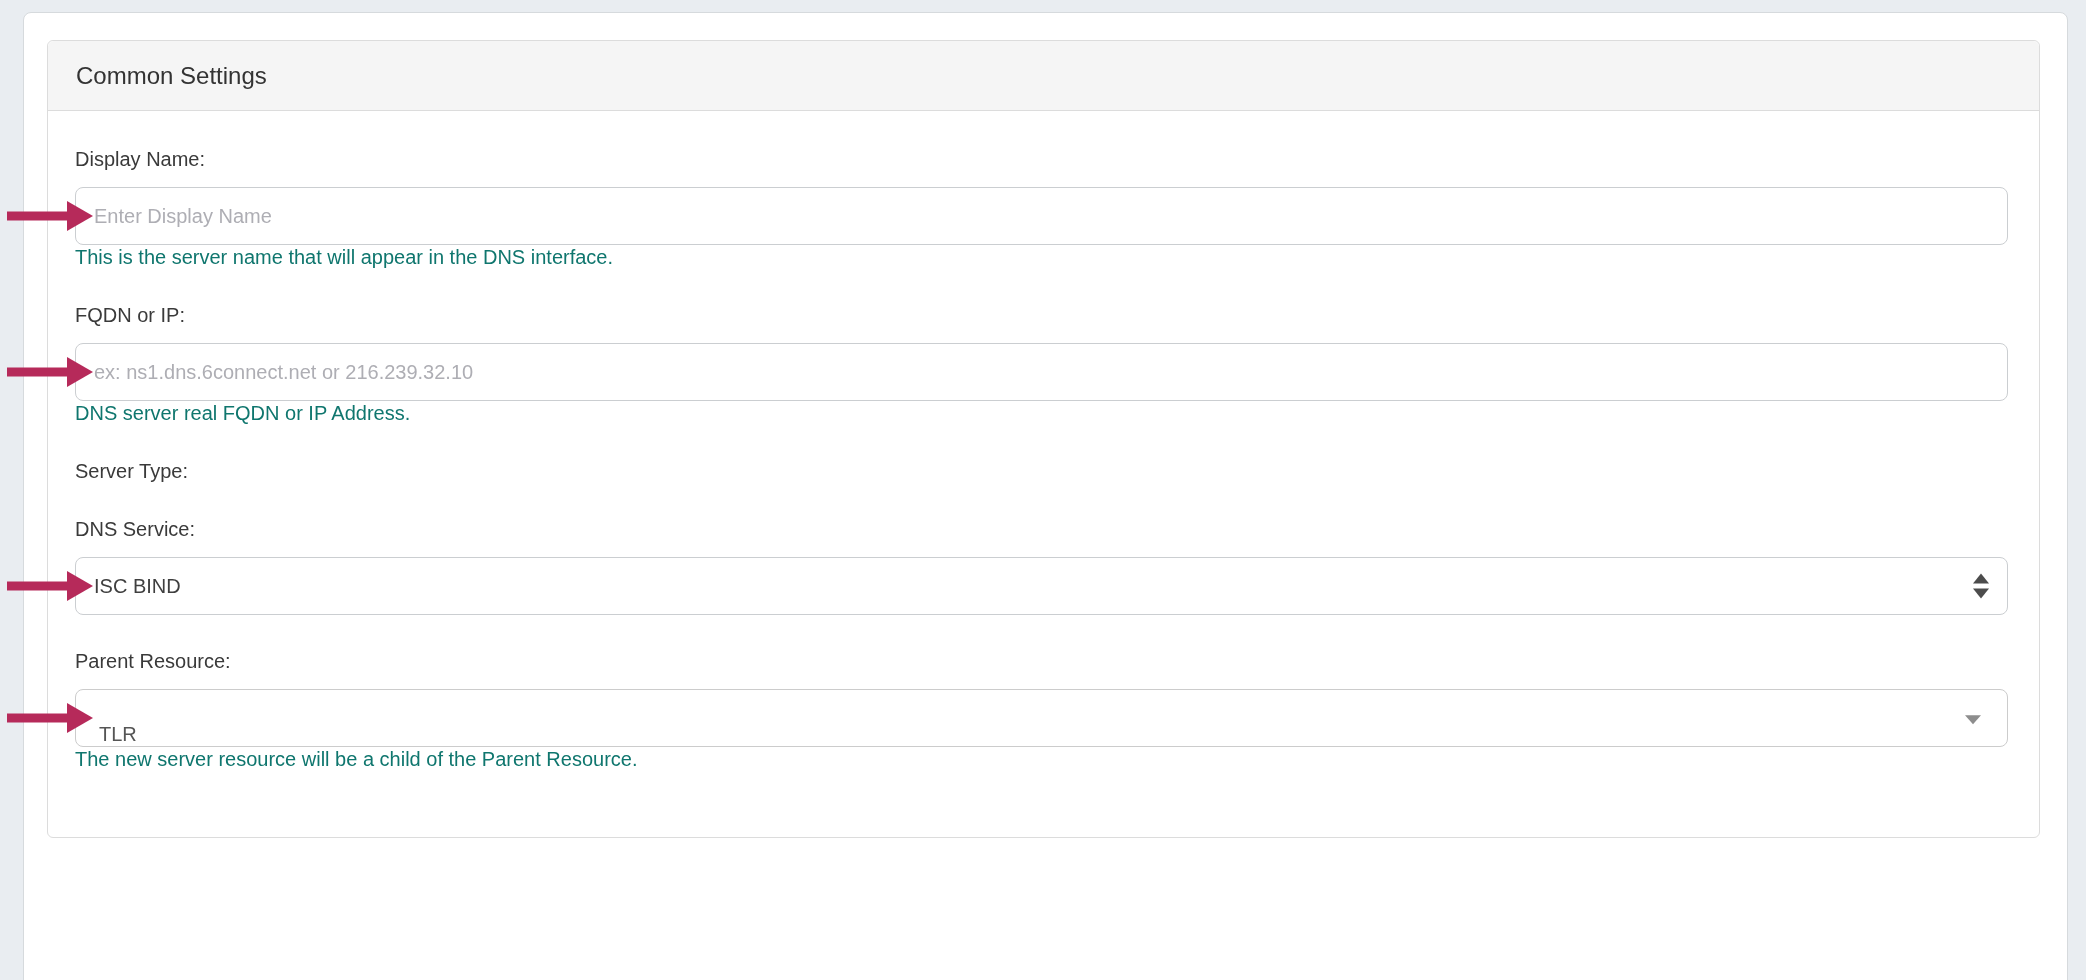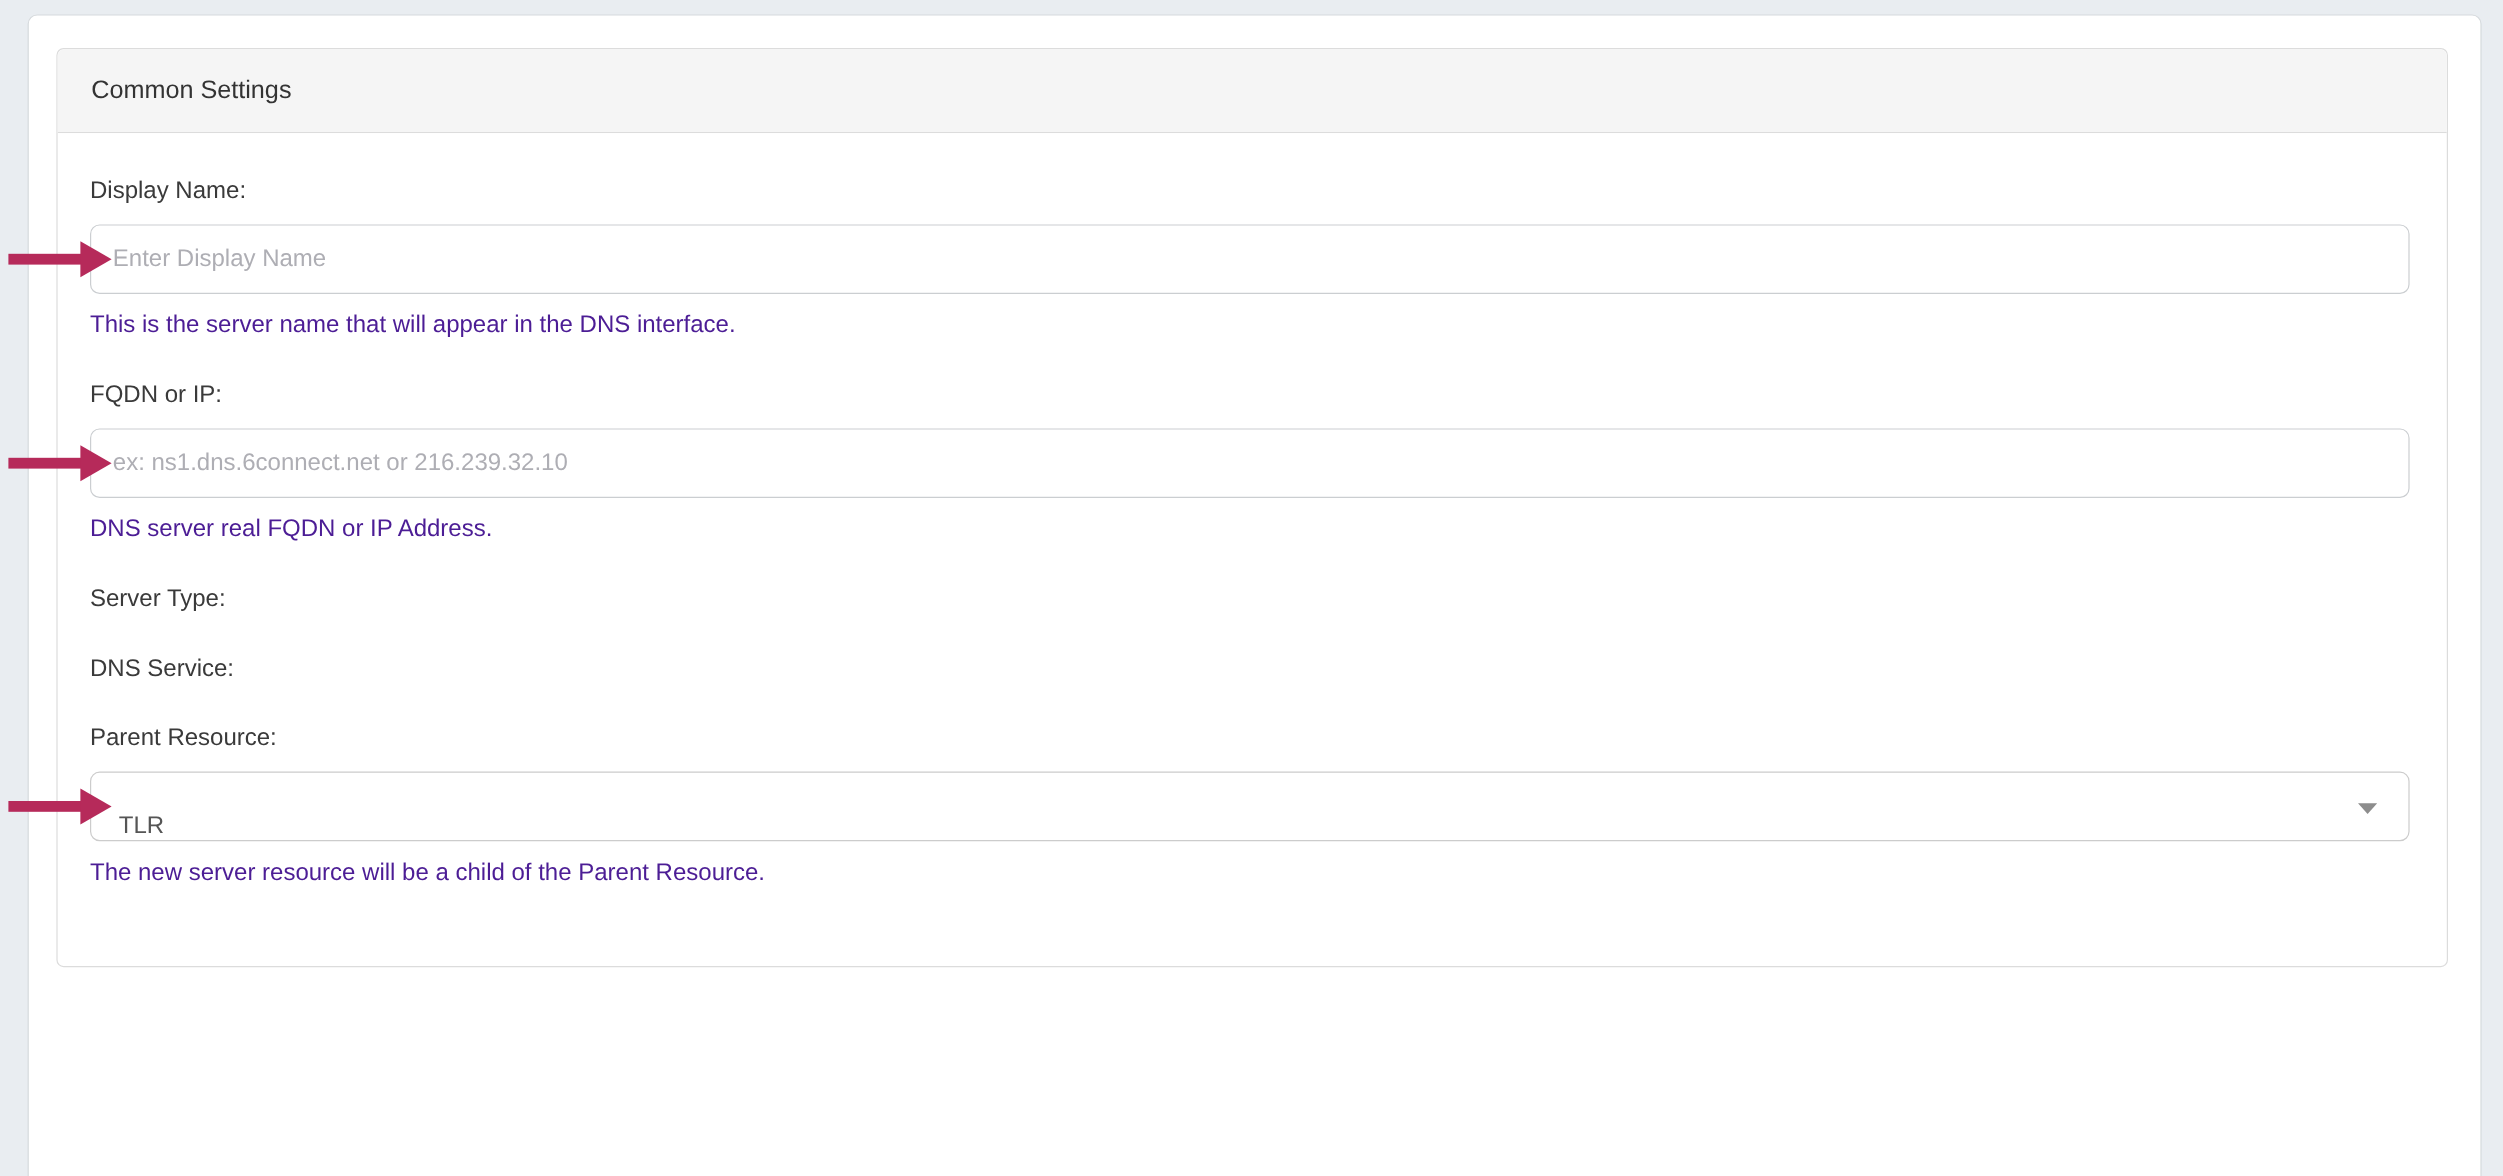--- a/index.html
+++ b/index.html
@@ -28,21 +28,21 @@
     background: #ffffff;
   }
   .panel-header {
     height: 70px;
     background: #f5f5f5;
     border-bottom: 1px solid #dcdcdc;
     border-radius: 6px 6px 0 0;
     display: flex;
     align-items: center;
     padding-left: 28px;
-    font-size: 21px;
+    font-size: 24px;
     color: #333333;
   }
   .panel-body {
     padding: 36px 31px 66px 27px;
   }
   .form-group { margin-bottom: 34px; }
   .form-group:last-child { margin-bottom: 0; }
   .form-label {
     font-size: 20px;
     font-weight: normal;
@@ -86,24 +86,23 @@
     background: #ffffff;
     display: flex;
     align-items: flex-end;
     padding: 0 56px 0 23px;
     font-size: 20px;
     color: #555555;
     cursor: default;
     position: relative;
   }
   .help-text {
-    margin-top: 14px;
     font-size: 20px;
     line-height: 24px;
-    color: #4c1d95;
+    color: #0f766e;
   }
   
   .pointer-arrow {
     position: absolute;
     left: -68px;
     top: 50%;
     transform: translateY(-50%);
     width: 86px;
     height: 30px;
     z-index: 5;
@@ -192,20 +191,33 @@
         </div>
         <div class="help-text">DNS server real FQDN or IP Address.</div>
       </div>
 
       <div class="form-group">
         <div class="form-label">Server Type:</div>
       </div>
 
       <div class="form-group">
         <div class="form-label">DNS Service:</div>
+        <div class="control-wrap">
+          <div class="pointer-arrow">
+            <div class="shaft"></div>
+              <div class="head"></div>
+          </div>
+          <div class="select-box">
+            <span>ISC BIND</span>
+            <span class="updown-icon">
+              <span class="tri-up"></span>
+                <span class="tri-down"></span>
+            </span>
+          </div>
+        </div>
       </div>
 
       <div class="form-group">
         <div class="form-label">Parent Resource:</div>
         <div class="control-wrap">
           <div class="pointer-arrow">
             <div class="shaft"></div>
               <div class="head"></div>
           </div>
           <div class="chosen-box">

